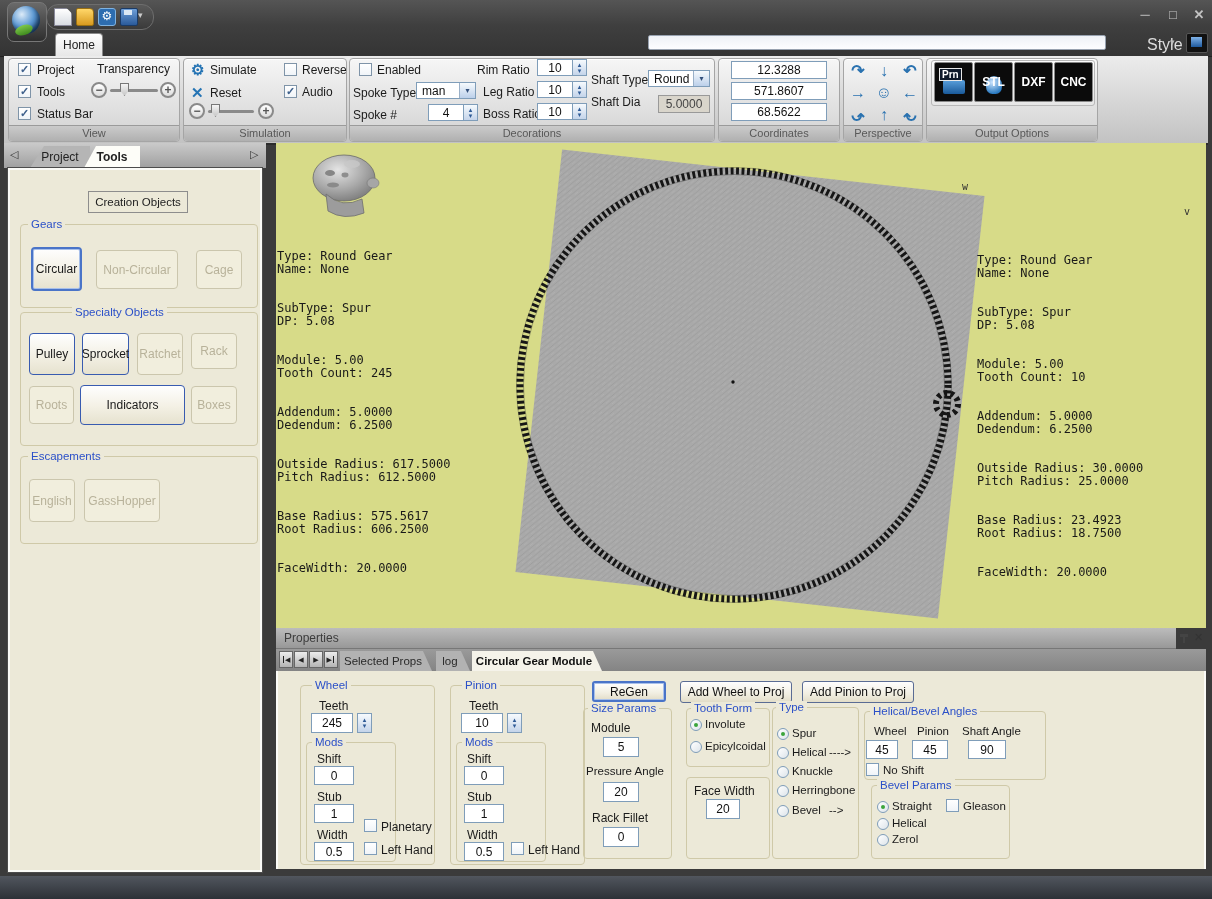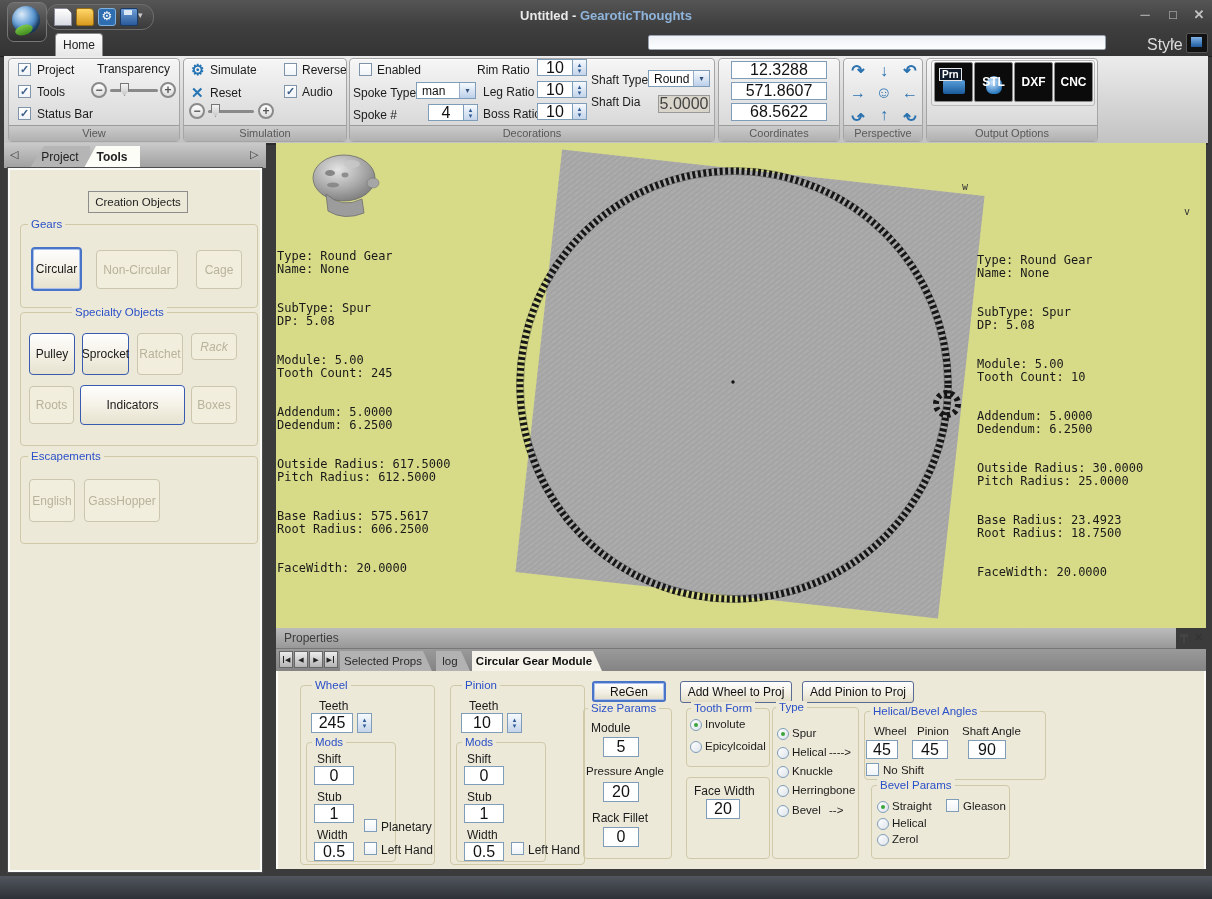--- a/index.html
+++ b/index.html
@@ -46,21 +46,21 @@
   .cb{position:absolute;width:13px;height:13px;background:linear-gradient(#fff,#f0f4f8);border:1px solid #7f94a8;
     display:flex;align-items:center;justify-content:center;box-sizing:border-box;}
   .cb span{font-size:11px;font-weight:bold;color:#3f618c;line-height:1;}
   .circbtn{position:absolute;width:16px;height:16px;border-radius:50%;border:2px solid #8a8a8a;
     background:linear-gradient(#fff,#ddd);color:#555;font-size:12px;font-weight:bold;text-align:center;line-height:12px;box-sizing:border-box;}
   .sltrack{position:absolute;height:3px;background:#8a8a8a;border-radius:2px;}
   .slthumb{position:absolute;width:9px;height:13px;background:linear-gradient(#f4f4f4,#c8c8c8);border:1px solid #777;
     clip-path:polygon(0 0,100% 0,100% 58%,50% 100%,0 58%);box-sizing:border-box;}
   .ribico{position:absolute;font-size:15px;font-weight:bold;color:#2574b4;line-height:1;}
   .inp{position:absolute;background:#fff;border:1px solid #7f9db9;font-family:"Liberation Sans",sans-serif;
-    font-size:16px;color:#111;text-align:center;box-sizing:border-box;padding:0;}
+    font-size:12px;color:#111;text-align:center;box-sizing:border-box;padding:0;}
   .inp.ro{background:#d9d5cb;color:#444;border-color:#999;}
   .updn{position:absolute;width:14px;box-sizing:border-box;border:1px solid #7f9db9;border-left:none;
     background:linear-gradient(#f6fafd,#c4d4ea);display:flex;flex-direction:column;align-items:center;justify-content:center;
     color:#2e5a96;font-size:7px;line-height:6px;cursor:pointer;}
   .updn2{position:absolute;width:15px;box-sizing:border-box;border:1px solid #7f9db9;
     background:linear-gradient(#f6fafd,#c4d4ea);display:flex;flex-direction:column;align-items:center;justify-content:center;
     color:#2e5a96;font-size:7px;line-height:6px;cursor:pointer;}
   .dd{position:absolute;background:#fff;border:1px solid #7f9db9;box-sizing:border-box;font-size:12px;color:#111;
     display:flex;align-items:center;padding-left:5px;}
   .dd .da{position:absolute;right:0;top:0;bottom:0;width:15px;background:linear-gradient(#f6fafd,#bcd0ea);
@@ -125,23 +125,20 @@
   <div class="header">
     <div class="apptile">
       <div class="globe"></div>
     </div>
     <div class="qatpill"></div>
     <div class="qicon newdoc" style="left:54px;"></div>
     <div class="qicon folder" style="left:76px;"></div>
     <div class="qicon geartile" style="left:98px;">⚙</div>
     <div class="qicon floppy" style="left:120px;"></div>
     <div class="qchv">▾</div>
-    <div class="wintitle">
-      <span>Untitled - </span><span class="appname">GearoticThoughts</span>
-    </div>
     <div class="winbtn" style="left:1134px;">─</div>
     <div class="winbtn" style="left:1162px;">□</div>
     <div class="winbtn" style="left:1188px;">✕</div>
     <div class="hometab">Home</div>
     <div class="progressbar"></div>
     <div class="stylelbl">Style</div>
     <div class="stylechv">▾</div>
     <div class="styleicon"></div>
   </div>
 
@@ -280,21 +277,21 @@
   <span class="gcap" style="left:28px;top:218px;">Gears</span>
   <div class="xpbtn focus" style="left:31px;top:247px;width:51px;height:44px;">Circular</div>
   <div class="xpbtn dis" style="left:96px;top:250px;width:82px;height:39px;">Non-Circular</div>
   <div class="xpbtn dis" style="left:196px;top:250px;width:46px;height:39px;">Cage</div>
 
   <div class="grp" style="left:20px;top:312px;width:236px;height:132px;"></div>
   <span class="gcap" style="left:28px;top:306px;margin-left:44px;">Specialty Objects</span>
   <div class="xpbtn" style="left:29px;top:333px;width:46px;height:42px;">Pulley</div>
   <div class="xpbtn" style="left:82px;top:333px;width:47px;height:42px;">Sprocket</div>
   <div class="xpbtn dis" style="left:137px;top:333px;width:46px;height:42px;">Ratchet</div>
-  <div class="xpbtn dis" style="left:191px;top:333px;width:46px;height:27px;font-style:italic;">Rack</div>
+  <div class="xpbtn dis" style="left:191px;top:333px;width:46px;height:36px;">Rack</div>
   <div class="xpbtn dis" style="left:29px;top:386px;width:45px;height:38px;">Roots</div>
   <div class="xpbtn" style="left:80px;top:385px;width:105px;height:40px;">Indicators</div>
   <div class="xpbtn dis" style="left:191px;top:386px;width:46px;height:38px;">Boxes</div>
 
   <div class="grp" style="left:20px;top:456px;width:236px;height:86px;"></div>
   <span class="gcap" style="left:28px;top:450px;">Escapements</span>
   <div class="xpbtn dis" style="left:29px;top:479px;width:46px;height:43px;">English</div>
   <div class="xpbtn dis" style="left:84px;top:479px;width:76px;height:43px;">GassHopper</div>
 
   <div class="canvas">

